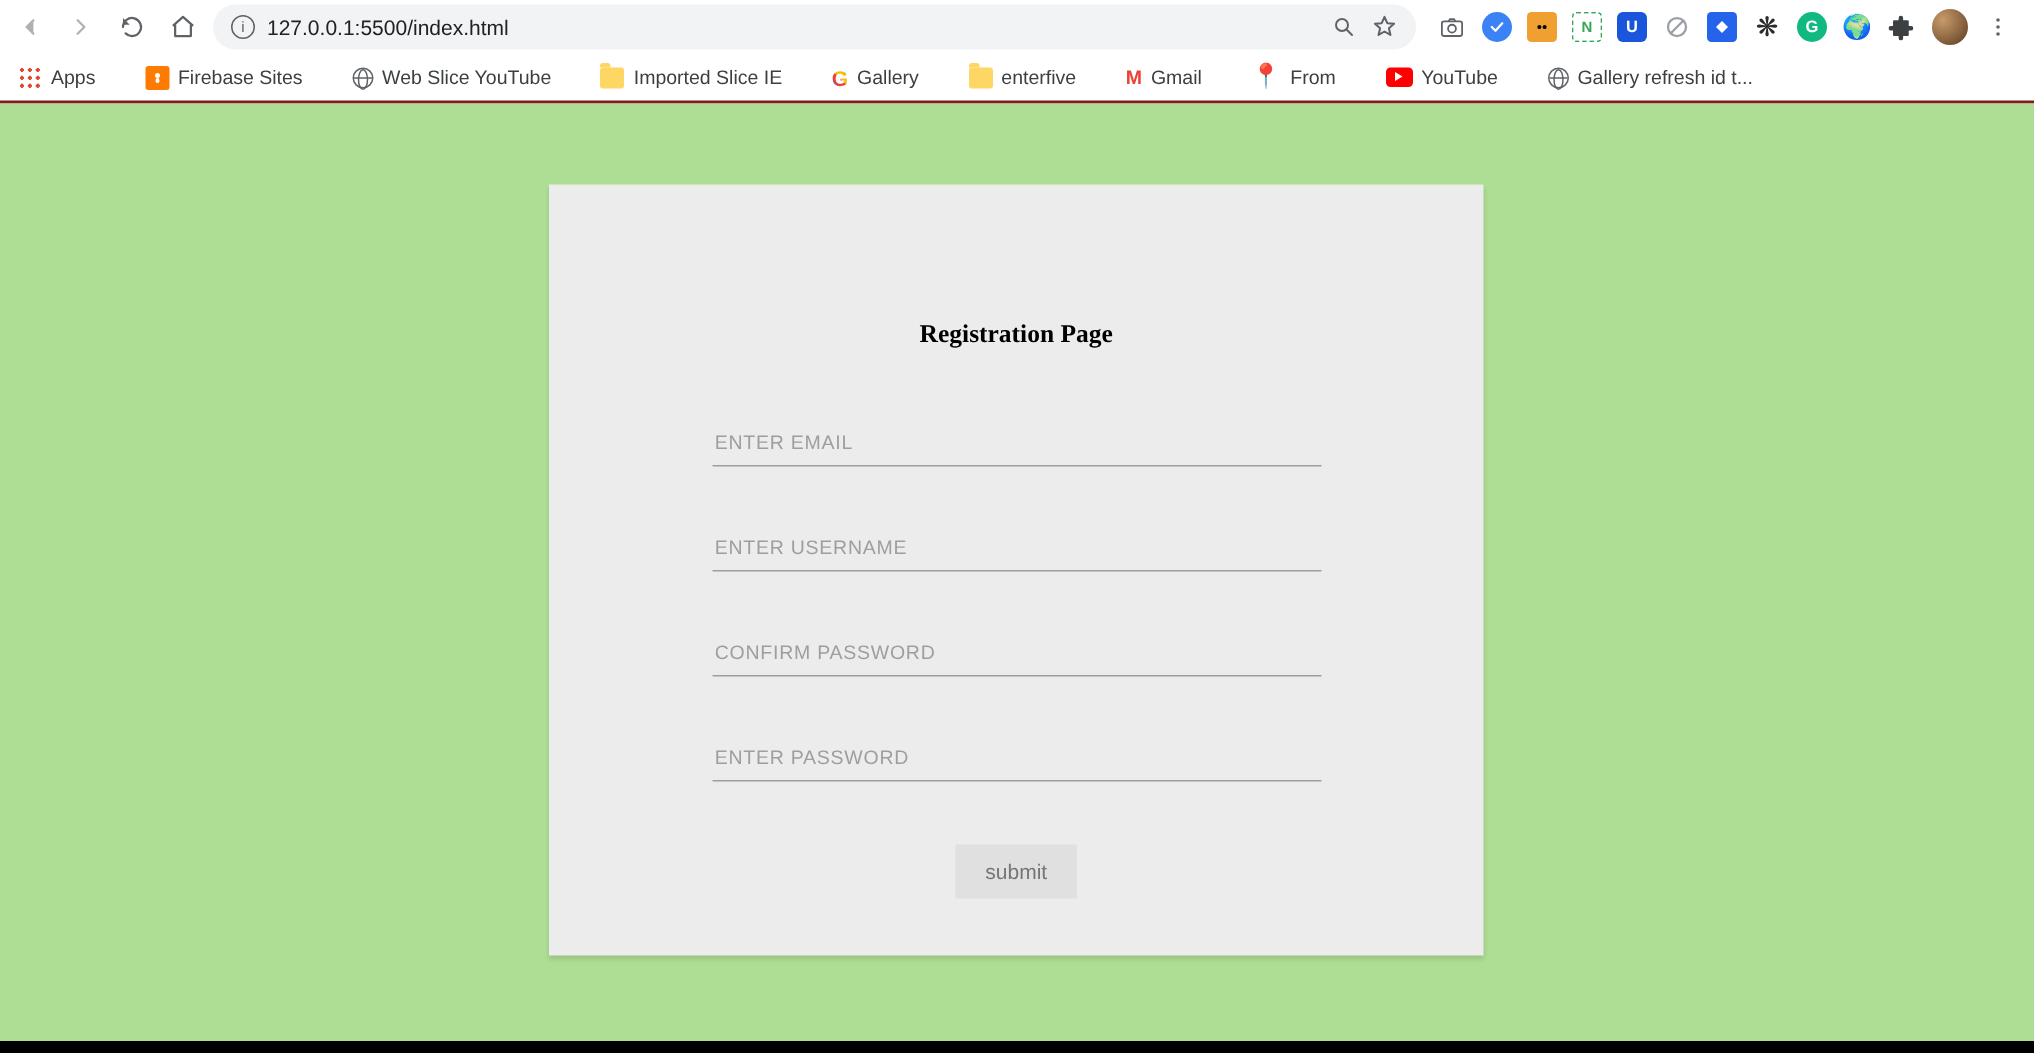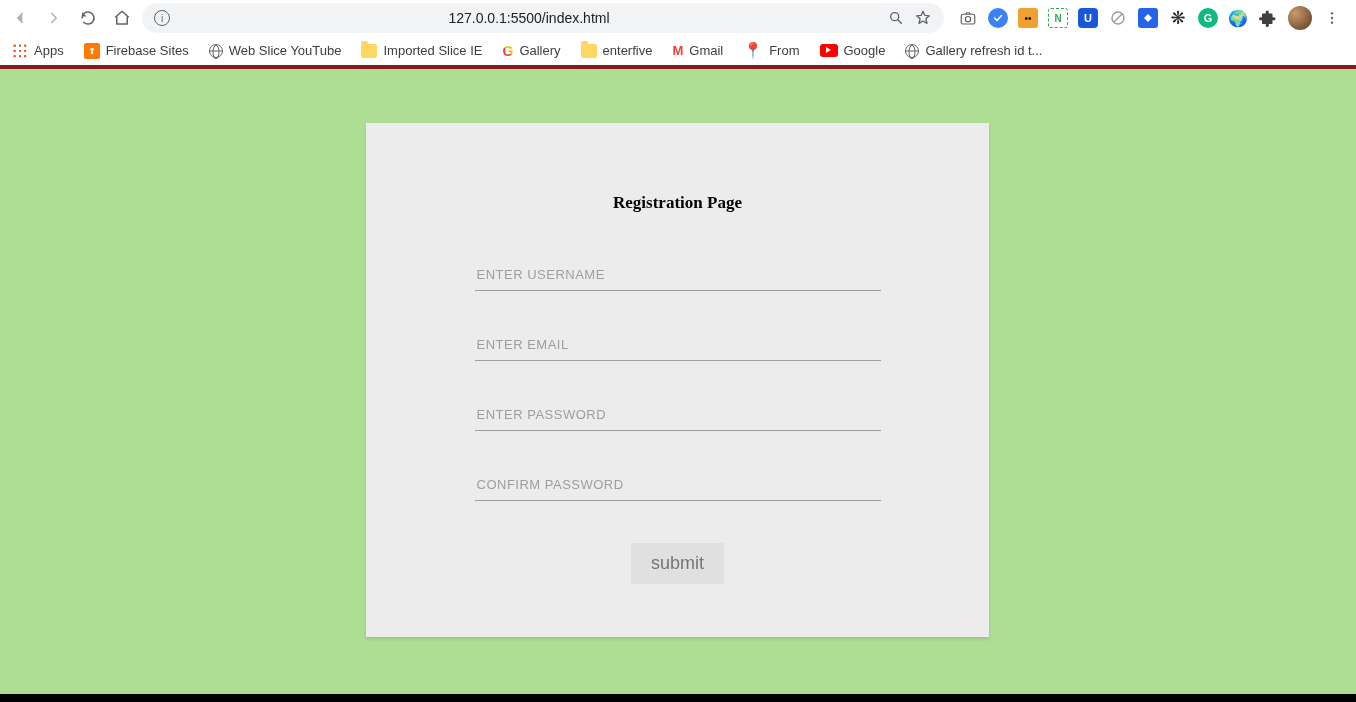--- a/index.html
+++ b/index.html
@@ -45,24 +45,24 @@
   .avatar{
     width:24px;height:24px;border-radius:50%;
     background: radial-gradient(circle at 30% 30%, #c99b6b, #5b3a1f);
   }
   
   .bookmarks-bar{
     height:33px;
     display:flex;
     align-items:center;
     padding:0 12px;
-    gap:20px;
+    gap:33px;
     font-size:13px;
     color:#3c4043;
-    border-bottom:4px solid #7f1d1d;
+    border-bottom:2px solid #7f1d1d;
   }
   .bm-item{display:flex;align-items:center;gap:6px;white-space:nowrap;}
   .bm-icon{width:16px;height:16px;display:flex;align-items:center;justify-content:center;font-size:14px;}
   .apps-icon{
     width:16px;height:16px;
     background:
       radial-gradient(circle,#ea4335 1.3px,transparent 1.3px) 0 0/5.3px 5.3px,
       radial-gradient(circle,#fbbc05 1.3px,transparent 1.3px) 5.3px 0/5.3px 5.3px,
       radial-gradient(circle,#34a853 1.3px,transparent 1.3px) 0 5.3px/5.3px 5.3px,
       radial-gradient(circle,#4285f4 1.3px,transparent 1.3px) 5.3px 5.3px/5.3px 5.3px;
@@ -101,20 +101,21 @@
     flex-direction:column;
     align-items:center;
     padding:70px 0 0 0;
   }
   .card h3{
     font-family:"Times New Roman",serif;
     font-weight:bold;
     font-size:17px;
     color:#000;
     margin-bottom:46px;
+    margin-top:20px;
   }
   .field{
     width:406px;
     margin-bottom:38px;
   }
   .field input{
     width:100%;
     border:none;
     border-bottom:1px solid #9e9e9e;
     background:transparent;
@@ -123,21 +124,21 @@
     color:#333;
     padding:8px 2px;
     outline:none;
   }
   .field input::placeholder{color:#9e9e9e;}
   .submit-btn{
     margin-top:4px;
     background:#e0e0e0;
     border:none;
     padding:10px 20px;
-    font-size:18px;
+    font-size:14px;
     color:#757575;
     text-transform:lowercase;
     cursor:pointer;
   }
   .bottom-bar{
     position:absolute;
     left:0;right:0;bottom:0;
     height:8px;
     background:#000;
   }
@@ -164,21 +165,21 @@
       </svg>
   </div>
   <div class="nav-btn">
     <svg width="18" height="18" viewBox="0 0 24 24">
         <path fill="none" stroke="currentColor" stroke-width="2" stroke-linejoin="round" d="M3 11l9-8 9 8M5 10v10h14V10"></path>
       </svg>
   </div>
 
   <div class="omnibox">
     <span class="info-icon">i</span>
-    <span style="flex:1;text-align:center;">127.0.0.1:5500/index.html</span>
+    <span style="flex:1;">127.0.0.1:5500/index.html</span>
     <div class="omnibox-right">
       <span>
         <svg width="16" height="16" viewBox="0 0 24 24">
             <circle cx="10" cy="10" r="6" fill="none" stroke="currentColor" stroke-width="2"></circle>
             <line x1="15" y1="15" x2="20" y2="20" stroke="currentColor" stroke-width="2" stroke-linecap="round"></line>
           </svg>
       </span>
       <span>
         <svg width="18" height="18" viewBox="0 0 24 24">
             <path fill="none" stroke="currentColor" stroke-width="1.8" stroke-linejoin="round" d="M12 3l2.5 5.6 6 .5-4.6 4 1.4 6L12 16l-5.3 3.1 1.4-6L3.5 9.1l6-.5z"></path>
@@ -268,42 +269,42 @@
   <div class="bm-item">
     <span class="gmail-m">M</span>
     <span>Gmail</span>
   </div>
   <div class="bm-item">
     <span class="maps-pin">📍</span>
     <span>From</span>
   </div>
   <div class="bm-item">
     <span class="yt-play"></span>
-    <span>Google</span>
+    <span>YouTube</span>
   </div>
   <div class="bm-item">
     <span class="globe"></span>
     <span>Gallery refresh id t...</span>
   </div>
 </div>
 
 <div class="page-body">
   <div class="card">
     <h3>Registration Page</h3>
 
     <div class="field">
+      <input type="text" placeholder="ENTER EMAIL" style="">
+    </div>
+    <div class="field">
       <input type="text" placeholder="ENTER USERNAME" style="">
     </div>
     <div class="field">
-      <input type="text" placeholder="ENTER EMAIL" style="">
+      <input type="password" placeholder="CONFIRM PASSWORD" style="">
     </div>
     <div class="field">
       <input type="password" placeholder="ENTER PASSWORD" style="">
     </div>
-    <div class="field">
-      <input type="password" placeholder="CONFIRM PASSWORD" style="">
-    </div>
 
     <button class="submit-btn">submit</button>
   </div>
 </div>
 
 <div class="bottom-bar"></div>
 
 </body></html>

